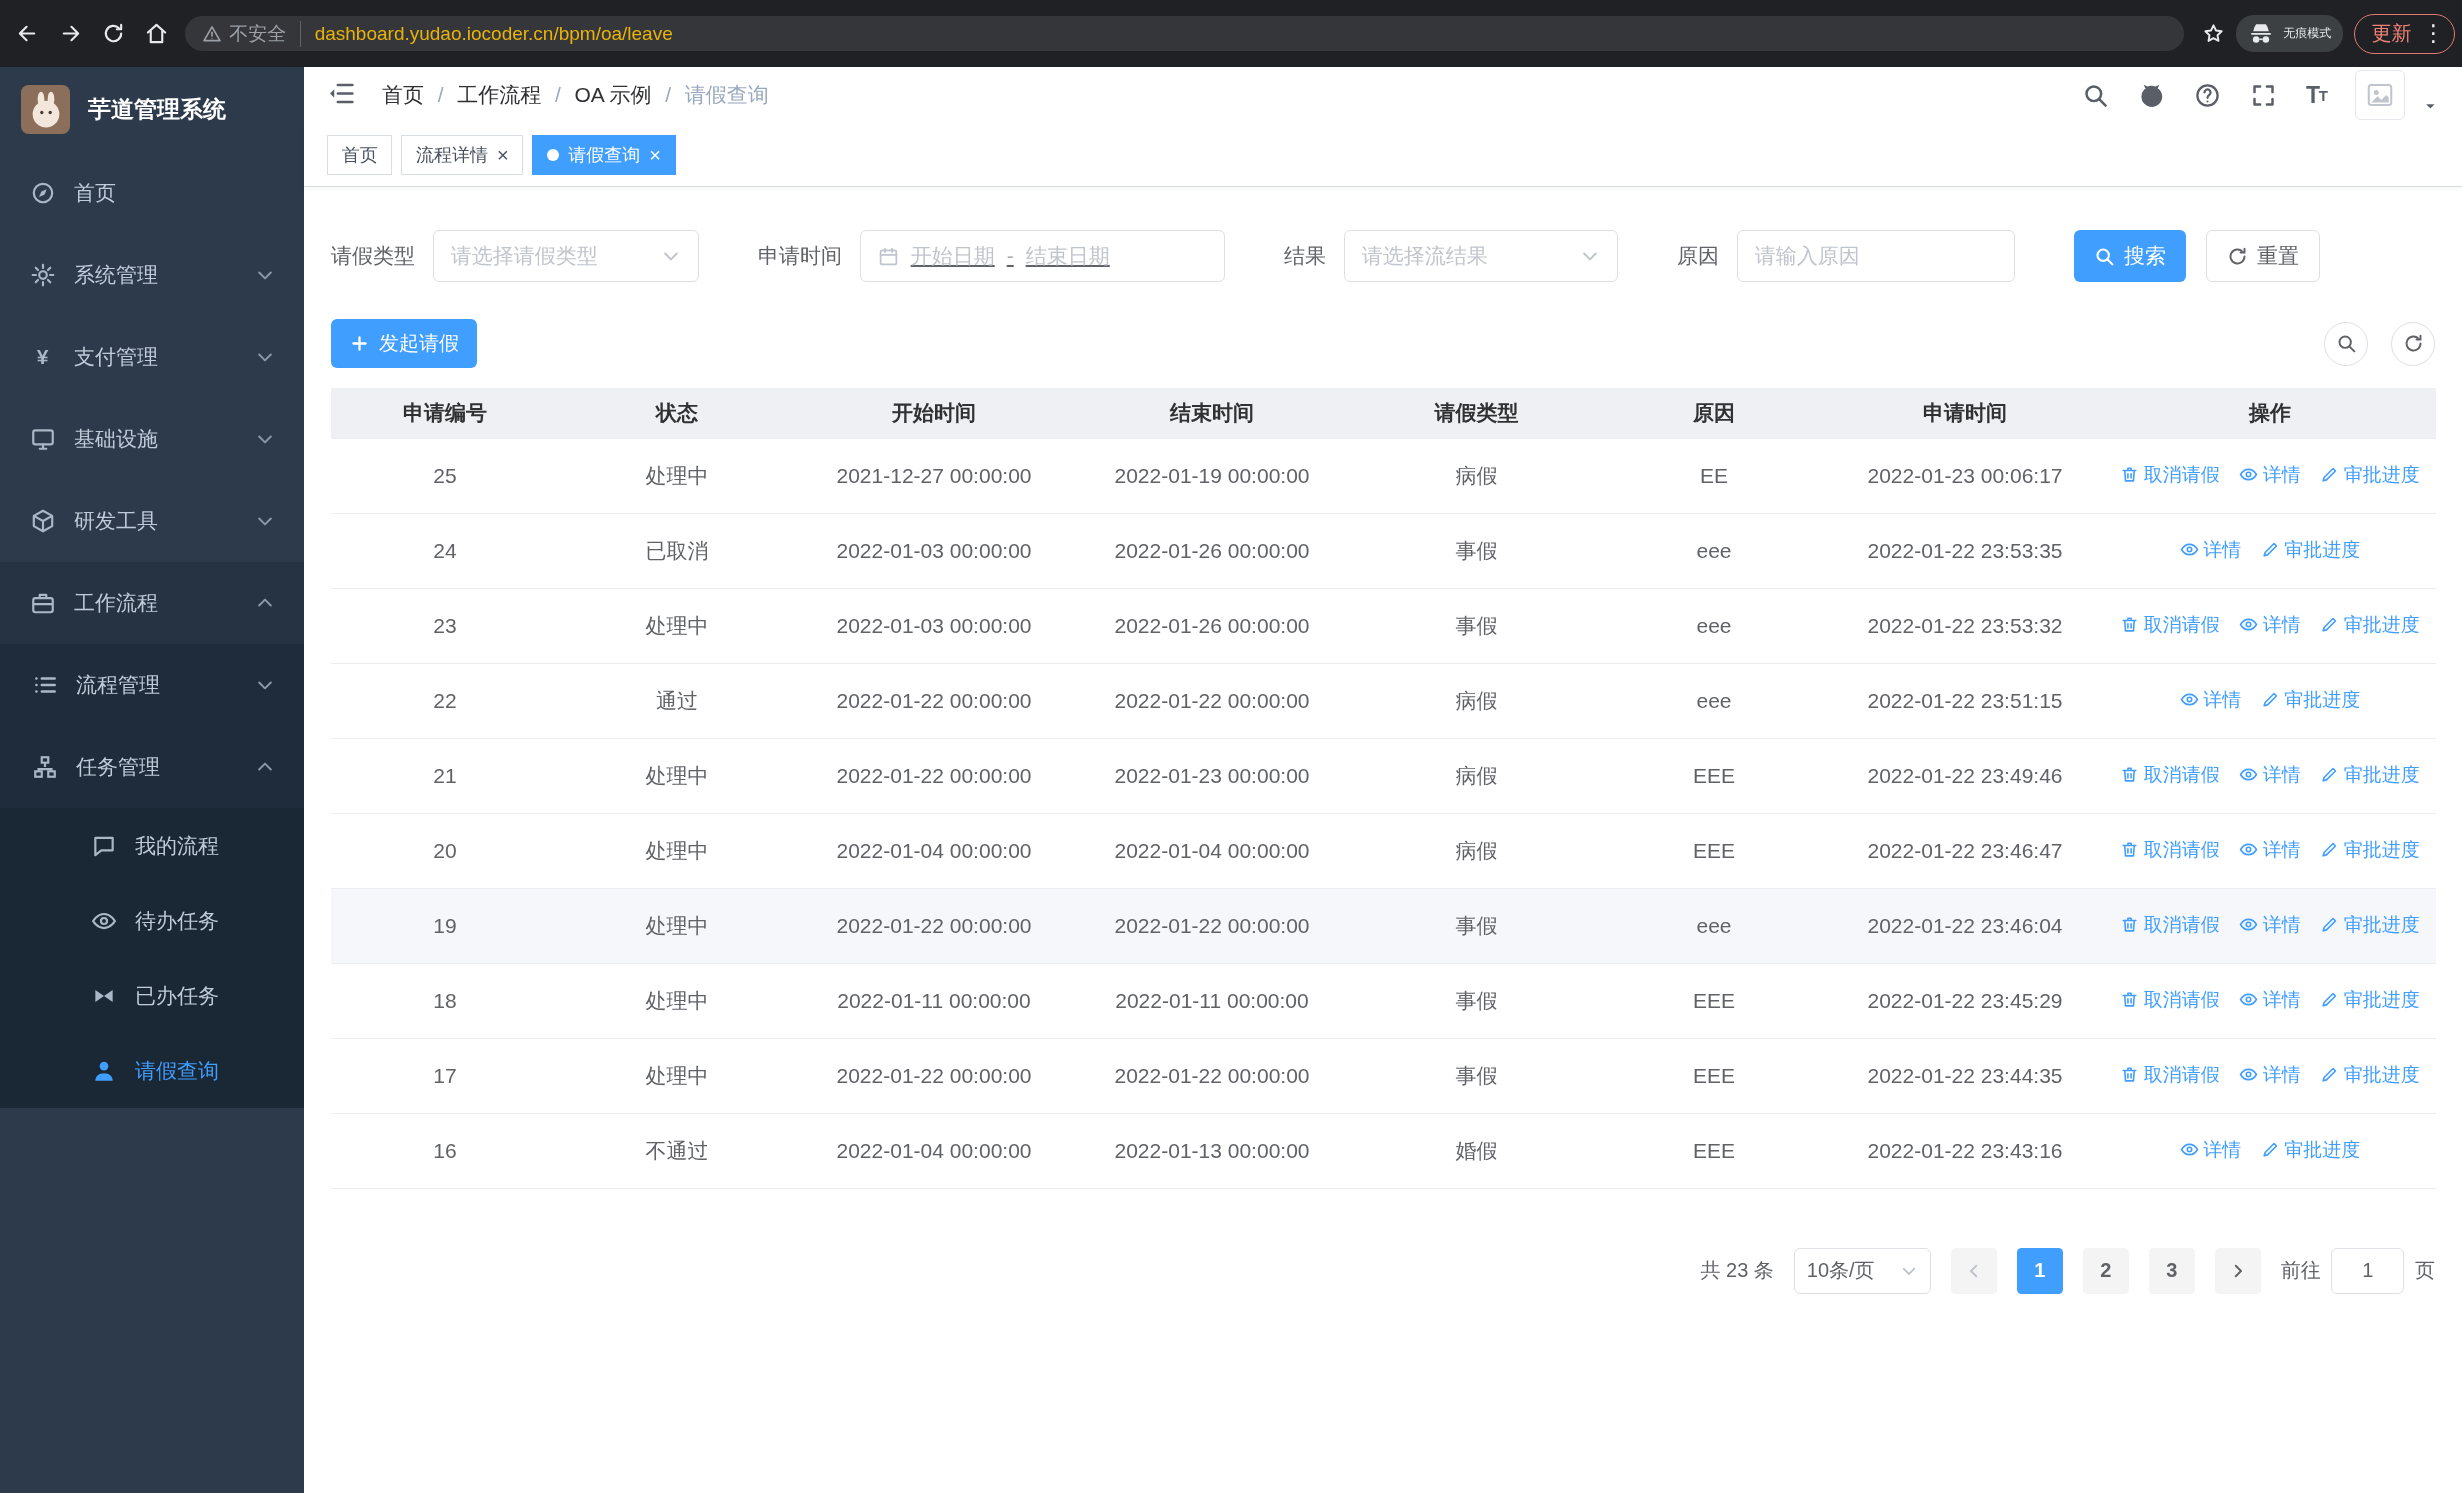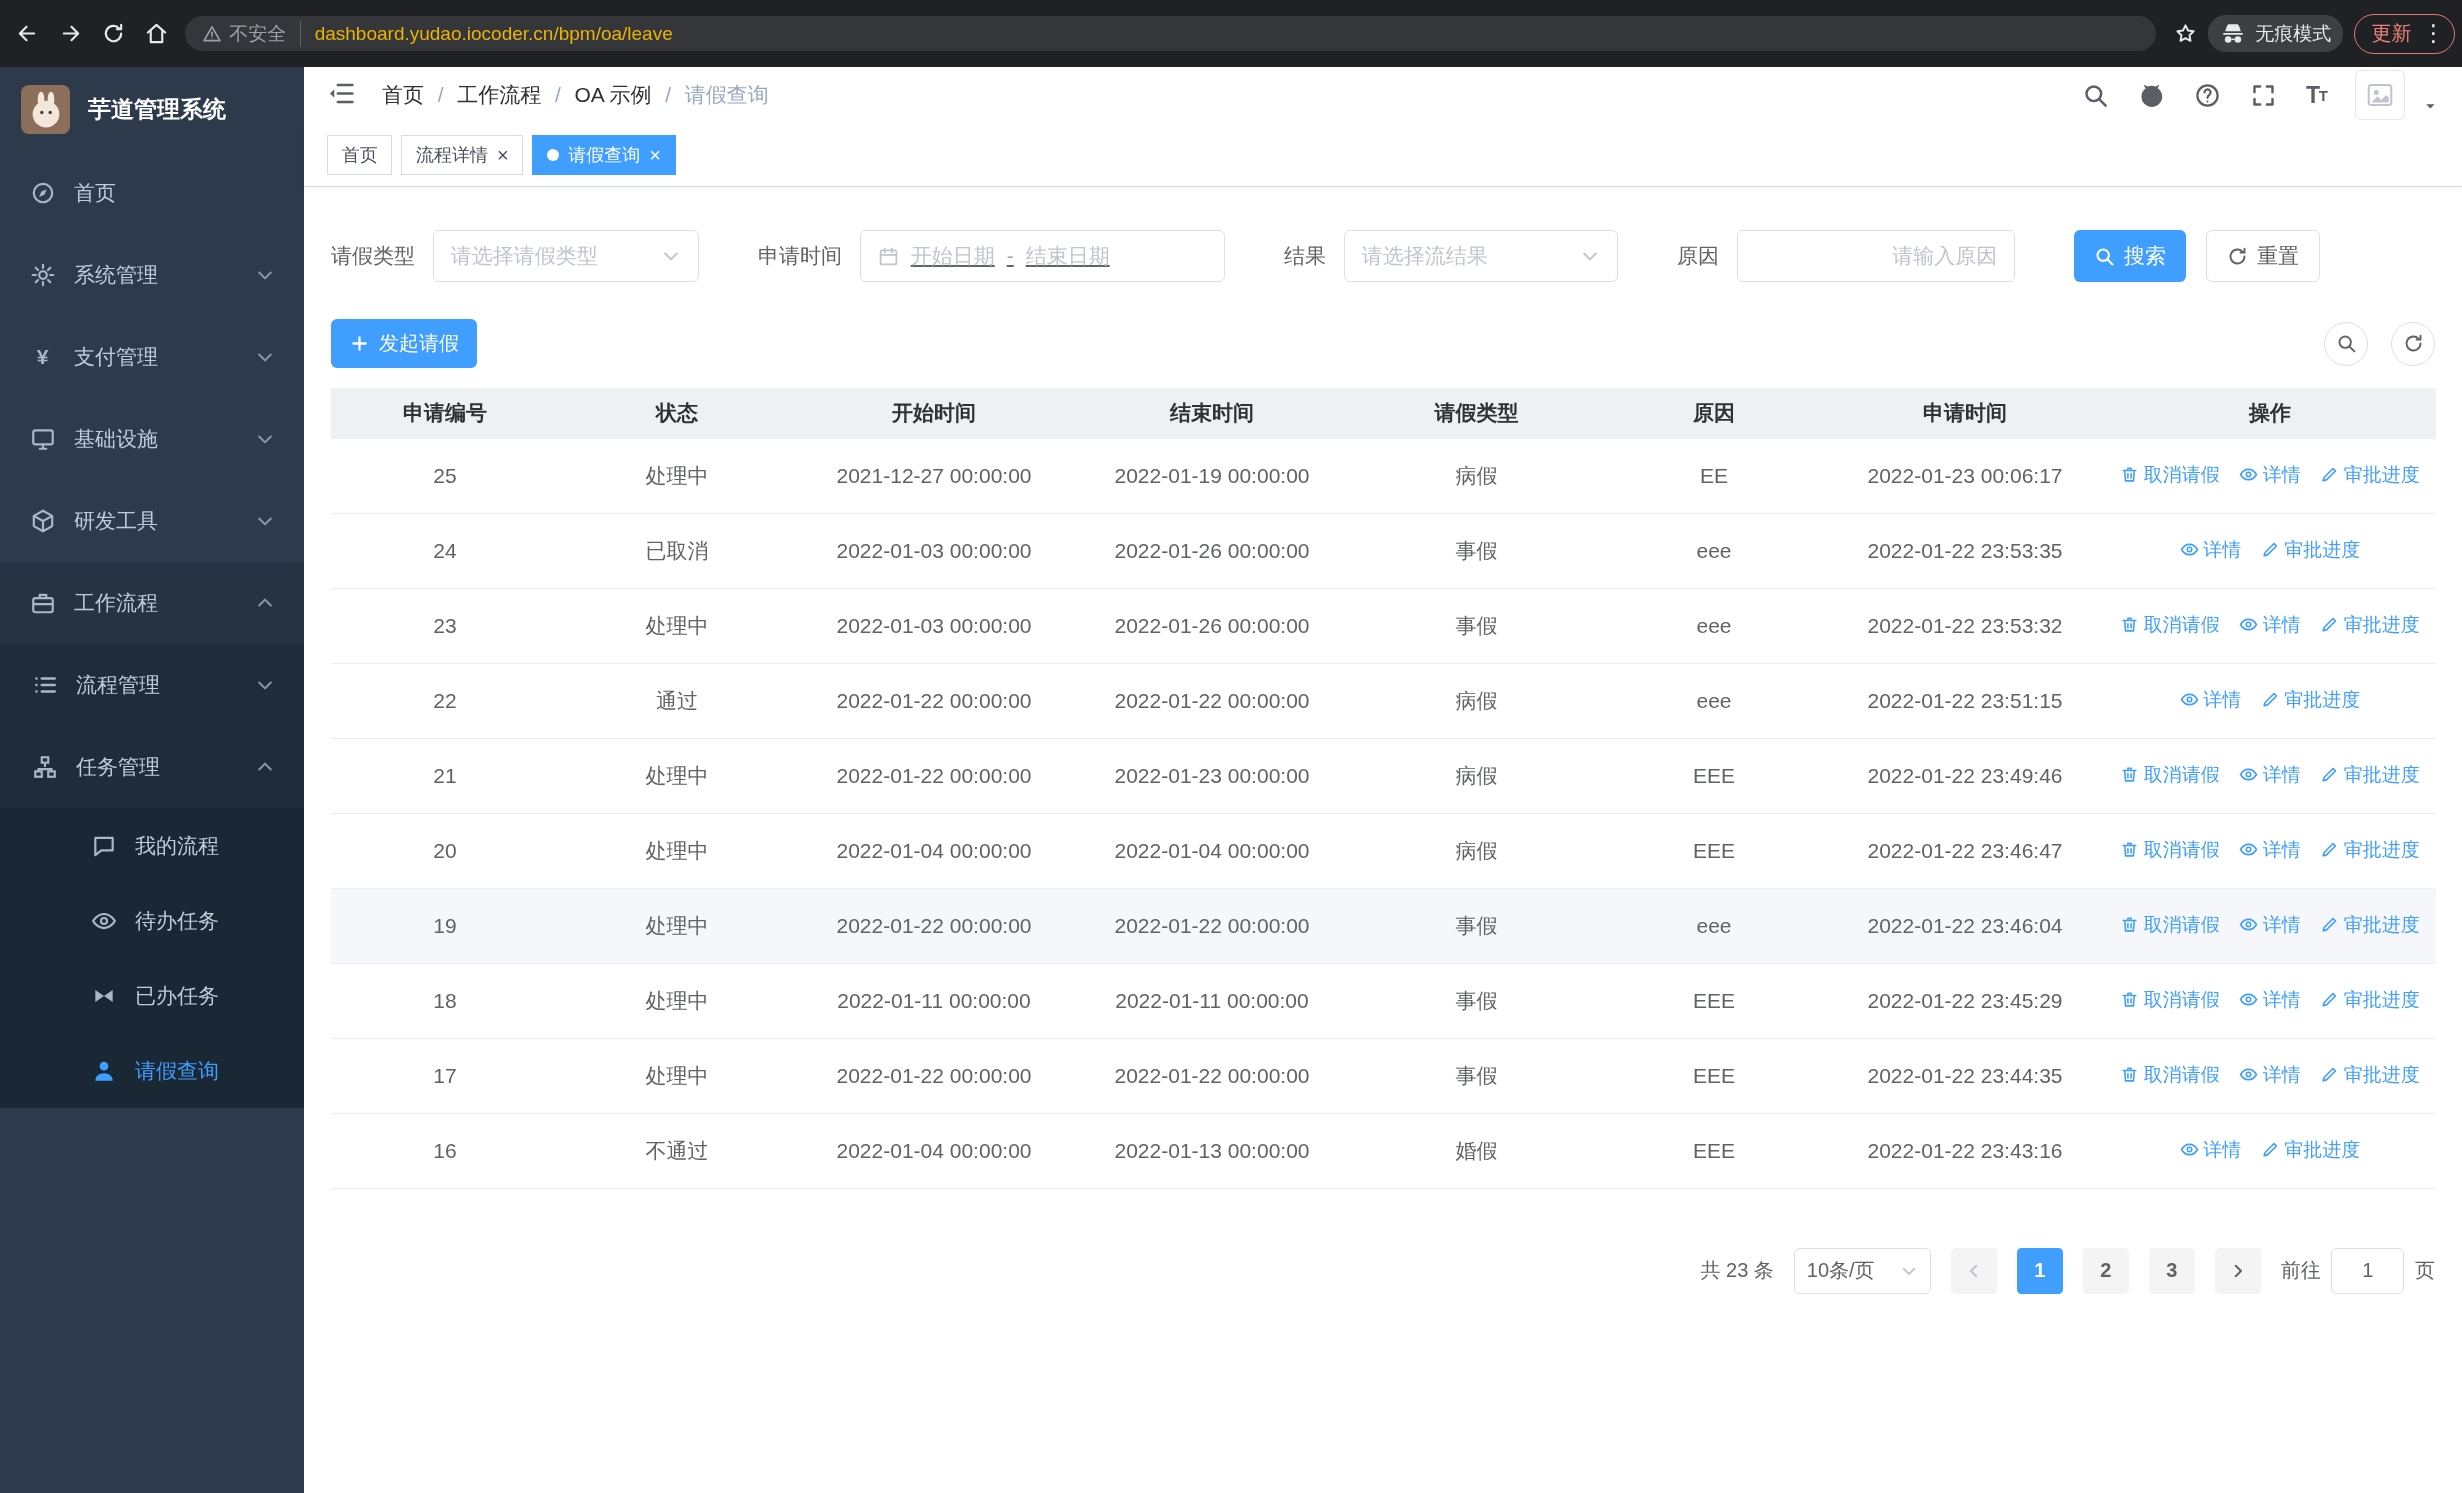--- a/index.html
+++ b/index.html
@@ -8,21 +8,21 @@
   svg { display:block; }
 
   
   .chrome { height:67px; background:#202124; display:flex; align-items:center; padding:0 7px; gap:3px; }
   .chrome-btn { width:40px; height:40px; border-radius:50%; display:flex; align-items:center; justify-content:center; color:#e8eaed; cursor:pointer; flex-shrink:0; }
   .chrome-btn svg { width:23px; height:23px; }
   .url-bar { flex:1; height:35px; background:#35363a; border-radius:17.5px; display:flex; align-items:center; padding:0 13.7px 0 16.7px; margin:0 6px; font-size:19px; cursor:text; min-width:0; }
   .warn { display:flex; align-items:center; gap:7.6px; color:#9aa0a6; padding-right:13.7px; border-right:1.5px solid #5f6368; margin-right:13.7px; }
   .warn svg { width:20px; height:20px; }
   .url-text { color:#eab308; white-space:nowrap; overflow:hidden; }
-  .incog { display:flex; align-items:center; gap:9px; color:#e8eaed; font-size:19px; height:37px; padding:0 12px; border-radius:18px; background:#3c4043; flex-shrink:0; }
+  .incog { display:flex; align-items:center; gap:9px; color:#e8eaed; font-size:12px; height:37px; padding:0 12px; border-radius:18px; background:#3c4043; flex-shrink:0; }
   .incog svg { width:26px; height:26px; }
   .update-chip { display:flex; align-items:center; gap:10.6px; height:40px; padding:0 9px 0 16.7px; border:1.5px solid #e07b72; border-radius:20px; color:#ee8277; font-size:20px; cursor:pointer; flex-shrink:0; margin-left:7.6px; }
   .update-chip .kebab { color:#e8eaed; font-size:23px; }
 
   
   .app { display:flex; height:1445px; }
 
   
   .sidebar { width:304px; background:#2d3a4b; flex-shrink:0; overflow:hidden; }
   .logo-row { height:85px; display:flex; align-items:center; gap:18px; padding:0 21px; cursor:pointer; }
@@ -77,21 +77,21 @@
   .control .ph { color:#c0c4cc; white-space:nowrap; }
   .control .chev { margin-left:auto; width:20px; height:20px; color:#c0c4cc; }
   .control .chev svg { width:20px; height:20px; }
   .select-type { width:266px; }
   .select-result { width:274px; }
   .daterange { width:365px; gap:12px; cursor:text;text-decoration:underline; }
   .daterange .cal { width:21px; height:21px; color:#c0c4cc; }
   .daterange .cal svg { width:21px; height:21px; }
   .daterange .sep { color:#a8abb2; }
   .input-wrap { width:278px; cursor:text; }
-  .text-input { border:none; outline:none; width:100%; font:inherit; color:#c2410c; background:transparent;text-align:right; }
+  .text-input { border:none; outline:none; width:100%; font:inherit; color:#c2410c; background:transparent; }
   .text-input::placeholder { color:#c0c4cc; }
   .filter-btns { display:flex; align-items:center; gap:20px; }
   .btn { display:inline-flex; align-items:center; justify-content:center; gap:9px; height:52px; border-radius:6px; font-size:21px; padding:0 20px; cursor:pointer; border:none; font-family:inherit; white-space:nowrap; }
   .btn svg { width:21px; height:21px; }
   .btn-primary { background:#409eff; color:#fff; }
   .btn-plain { background:#fff; color:#606266; border:1.5px solid #dcdfe6; }
 
   
   .toolbar { margin-top:37px; display:flex; align-items:center; }
   .btn-create { height:49px; font-size:20px; padding:0 18px; }

